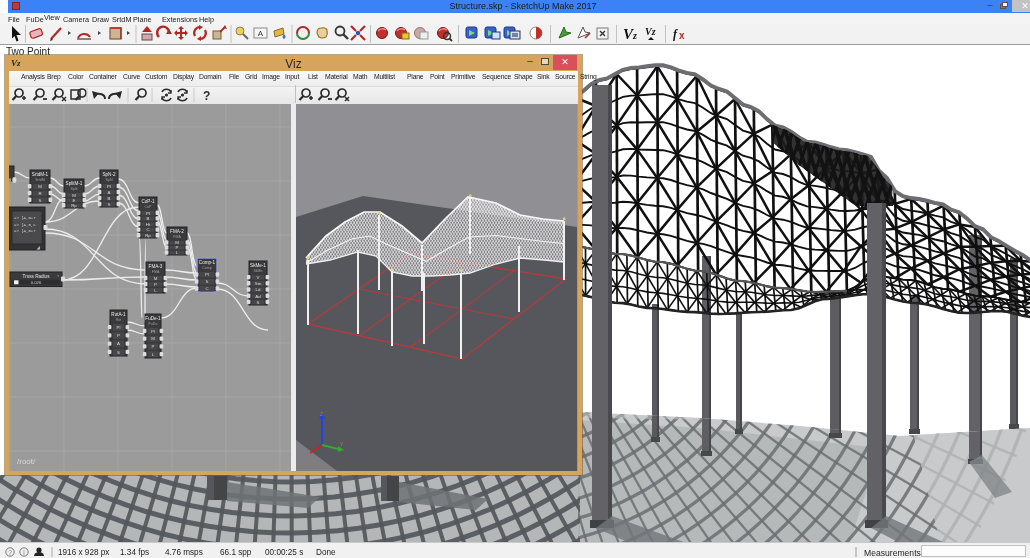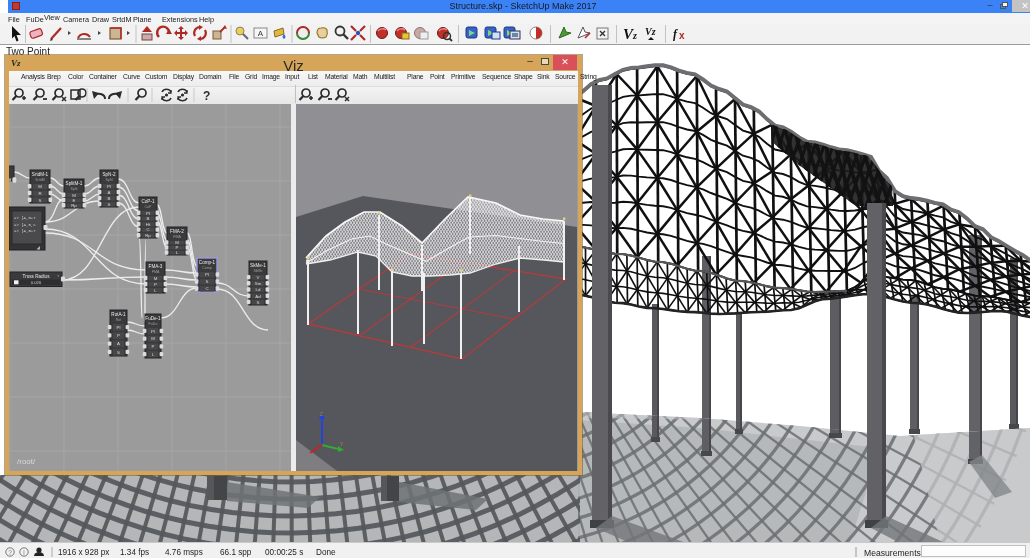--- a/index.html
+++ b/index.html
@@ -853,21 +853,21 @@
       <text x="1" y="13" font-size="12" font-weight="bold" font-style="italic" fill="#111" font-family="&quot;Liberation Serif&quot;, serif">f</text>
       <text x="7" y="14" font-size="10" font-weight="bold" fill="#b02a25" font-family="&quot;Liberation Sans&quot;, sans-serif">x</text>
     </g>
   </svg>
 
 <div class="abs" style="left:6px;top:46px;font-size:10px;color:#222">Two Point</div>
 
 <div class="abs" style="left:5px;top:55px;width:577px;height:420px;background:#d6a55a;box-shadow:0 0 0 1px rgba(120,90,40,.55)">
 
   <div class="abs" style="left:6px;top:3px;font-size:9px;font-weight:bold;font-style:italic;color:#2a2a1a;font-family:'Liberation Serif', serif">Vz</div>
-  <div class="abs" style="left:0;top:2px;width:577px;text-align:center;font-size:15px;color:#2a2a2a">Viz</div>
+  <div class="abs" style="left:0;top:2px;width:577px;text-align:center;font-size:12px;color:#2a2a2a">Viz</div>
   <div class="abs" style="left:518px;top:0px;width:14px;height:14px;text-align:center;font-size:10px;color:#333">–</div>
   <div class="abs" style="left:536px;top:3px;width:8px;height:7px;border:1.5px solid #4a4a3a;background:#e8d8b8"></div>
   <div class="abs" style="left:548px;top:0;width:24px;height:15px;background:#d9505a;color:#fff;font-size:9px;text-align:center;line-height:14px">✕</div>
 
   <div class="abs" style="left:4px;top:16px;width:569px;height:15px;background:linear-gradient(#f7f7f7,#ededed);font-size:6.8px;letter-spacing:-0.2px;color:#1a1a1a">
       <span style="position:absolute;left:12px;top:2px">Analysis</span>
       <span style="position:absolute;left:38px;top:2px">Brep</span>
       <span style="position:absolute;left:59px;top:2px">Color</span>
       <span style="position:absolute;left:80px;top:2px">Container</span>
       <span style="position:absolute;left:114px;top:2px">Curve</span>

